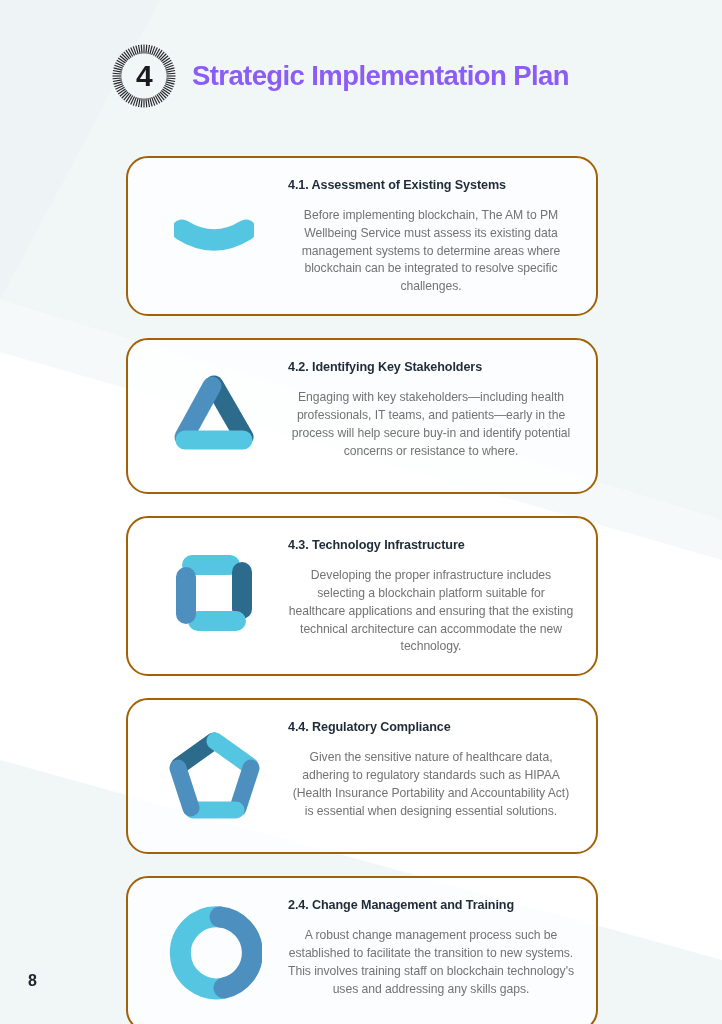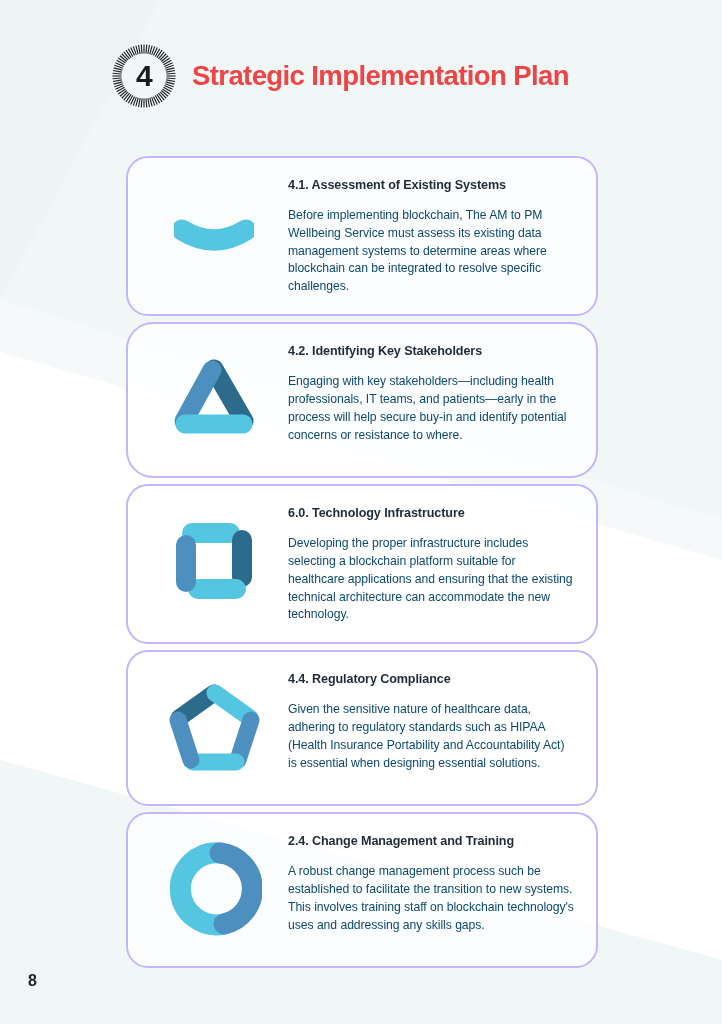--- a/index.html
+++ b/index.html
@@ -62,42 +62,42 @@
     justify-content: center;
     font-size: 30px;
     font-weight: bold;
     color: #1b1b1f;
     letter-spacing: -0.5px;
   }
 
   #header-title {
     font-size: 27.5px;
     font-weight: bold;
-    color: #ef4444;
+    color: #8b5cf6;
     letter-spacing: -0.6px;
     white-space: nowrap;
   }
 
   
   #cards {
     position: absolute;
     left: 126px;
     top: 156px;
     width: 472px;
   }
 
   .card {
     position: relative;
-    border: 2px solid #c4b5fd;
+    border: 2px solid #a16207;
     border-radius: 22px;
     background: rgba(255,255,255,0.80);
     display: flex;
     align-items: flex-start;
     padding: 16px 18px 18px 12px;
-    margin-bottom: 6px;
+    margin-bottom: 22px;
   }
 
   .card-icon {
     flex: 0 0 148px;
     height: 118px;
     display: flex;
     align-items: center;
     justify-content: center;
   }
 
@@ -113,27 +113,28 @@
     font-size: 12.6px;
     font-weight: bold;
     color: #1f2b38;
     letter-spacing: -0.1px;
     margin-bottom: 15px;
   }
 
   .card-text {
     font-size: 12.2px;
     line-height: 1.46;
-    color: #0c4a6e;
+    color: #737373;
     letter-spacing: -0.05px;
+    text-align: center;
   }
 
   
   #card-1 { min-height: 144px; }
-  #card-2 { min-height: 148px; border-radius: 27px; }
+  #card-2 { min-height: 148px; }
   #card-3 { min-height: 148px; }
   #card-4 { min-height: 148px; }
   #card-5 { min-height: 140px; }
 
   
   #page-number {
     position: absolute;
     left: 28px;
     bottom: 34px;
     font-size: 16px;
@@ -278,21 +279,21 @@
           <path d="M24 18 L62 18" stroke="#55c6e2" stroke-width="20" stroke-linecap="round" fill="none"></path>
 
           <path d="M74 25 L74 62" stroke="#2d6b8c" stroke-width="20" stroke-linecap="round" fill="none"></path>
 
           <path d="M68 74 L30 74" stroke="#55c6e2" stroke-width="20" stroke-linecap="round" fill="none"></path>
 
           <path d="M18 67 L18 30" stroke="#4d8fbf" stroke-width="20" stroke-linecap="round" fill="none"></path>
         </svg>
       </div>
       <div class="card-body">
-        <div class="card-title">6.0. Technology Infrastructure</div>
+        <div class="card-title">4.3. Technology Infrastructure</div>
         <div class="card-text">Developing the proper infrastructure includes selecting a blockchain platform suitable for healthcare applications and ensuring that the existing technical architecture can accommodate the new technology.</div>
       </div>
     </div>
 
     <div class="card" id="card-4">
       <div class="card-icon">
         <svg width="100" height="96" viewBox="0 0 100 96">
 
           <path d="M50 14 L15 39" stroke="#2d6b8c" stroke-width="17" stroke-linecap="round" fill="none"></path>
 

